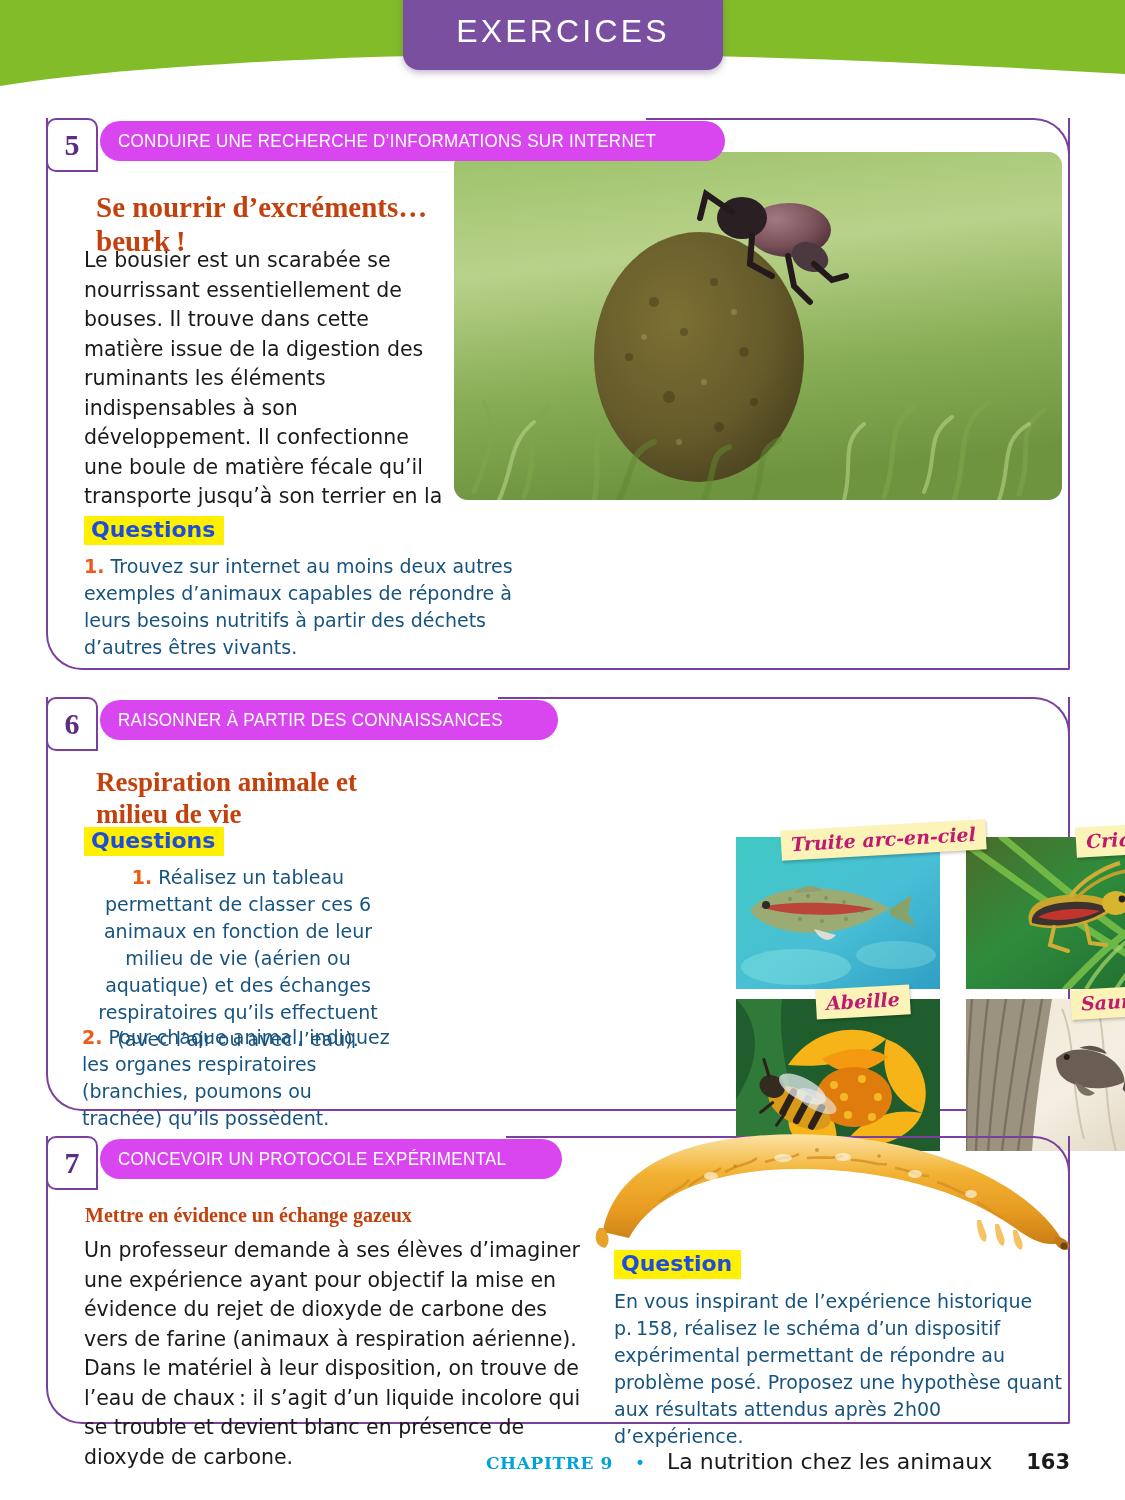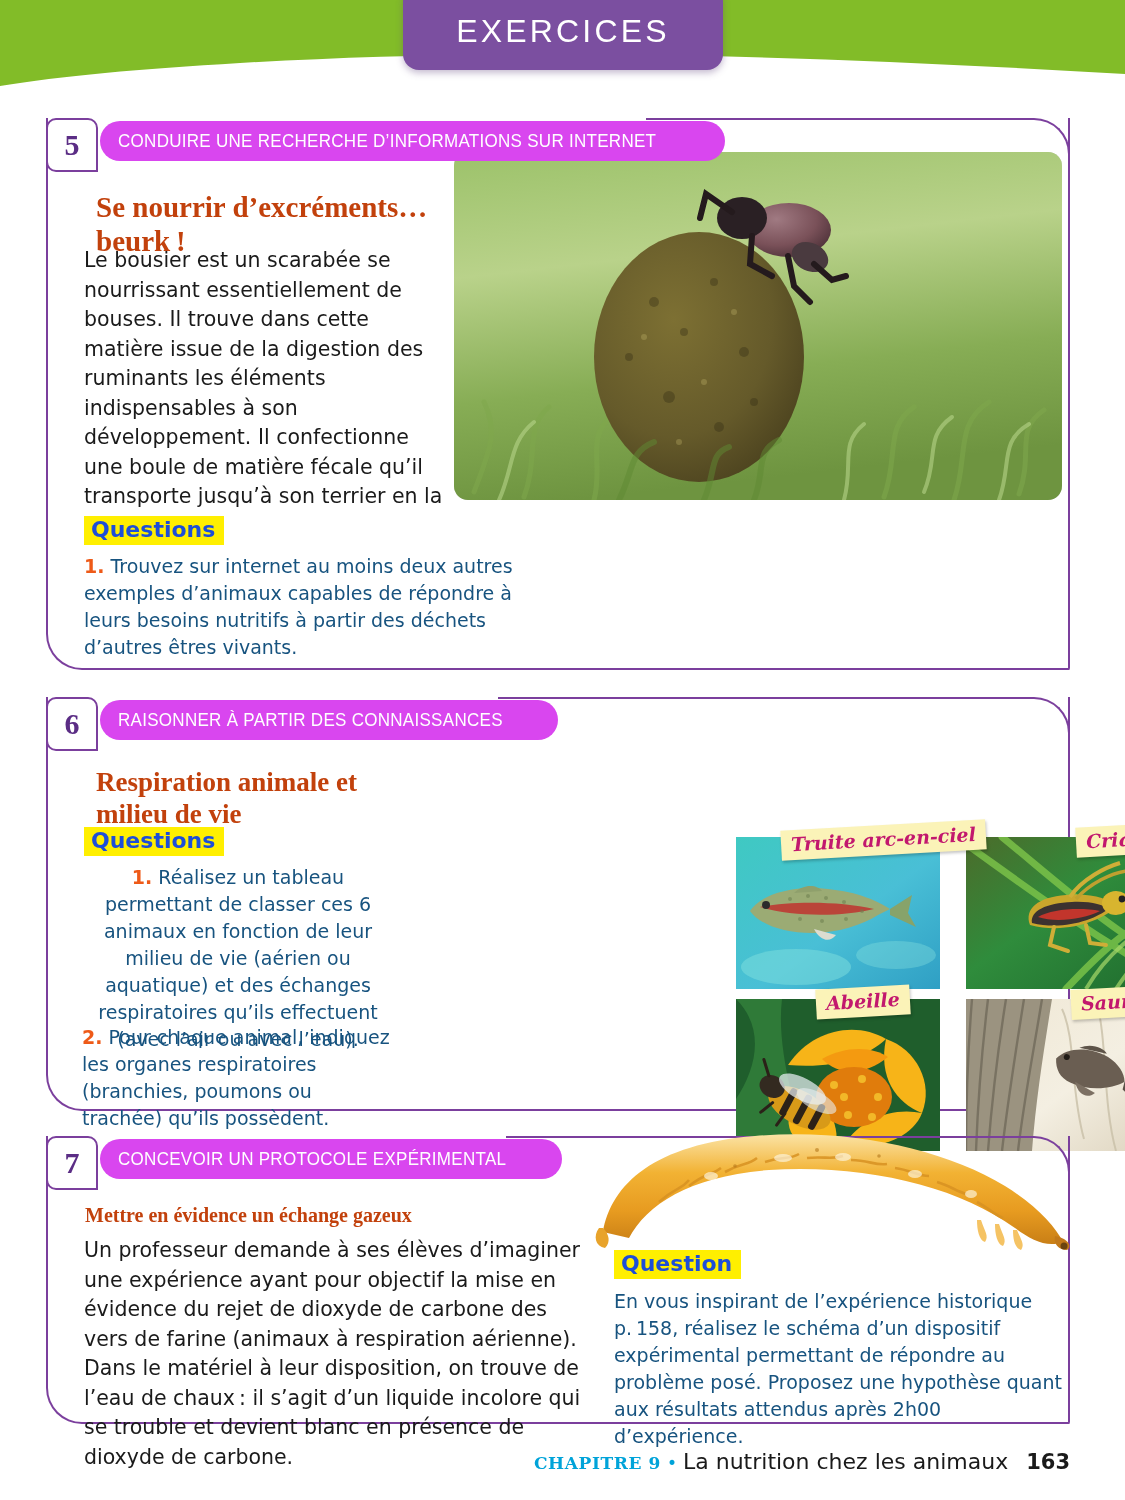--- a/index.html
+++ b/index.html
@@ -104,21 +104,21 @@
     font-style:italic;font-weight:bold;
     padding:3px 10px 5px 10px;
     transform:rotate(-3.2deg);
     box-shadow:1px 2px 3px rgba(0,0,0,.22);
     white-space:nowrap;z-index:6;
   }
 
   
   .footer{
     position:absolute;right:55px;bottom:26px;
-    display:flex;align-items:baseline;gap:0;
+    display:flex;align-items:baseline;gap:16px;
   }
   .footer-chap{
     color:#00a3d9;font-weight:bold;font-size:17px;letter-spacing:.6px;
     font-family:"DejaVu Serif","Liberation Serif",serif;
   }
   .footer-dot{color:#00a3d9;font-size:17px;margin:0 6px;}
   .footer-title{
     color:#1a1a1a;font-size:22px;
     font-family:"DejaVu Sans","Liberation Sans",sans-serif;
   }

